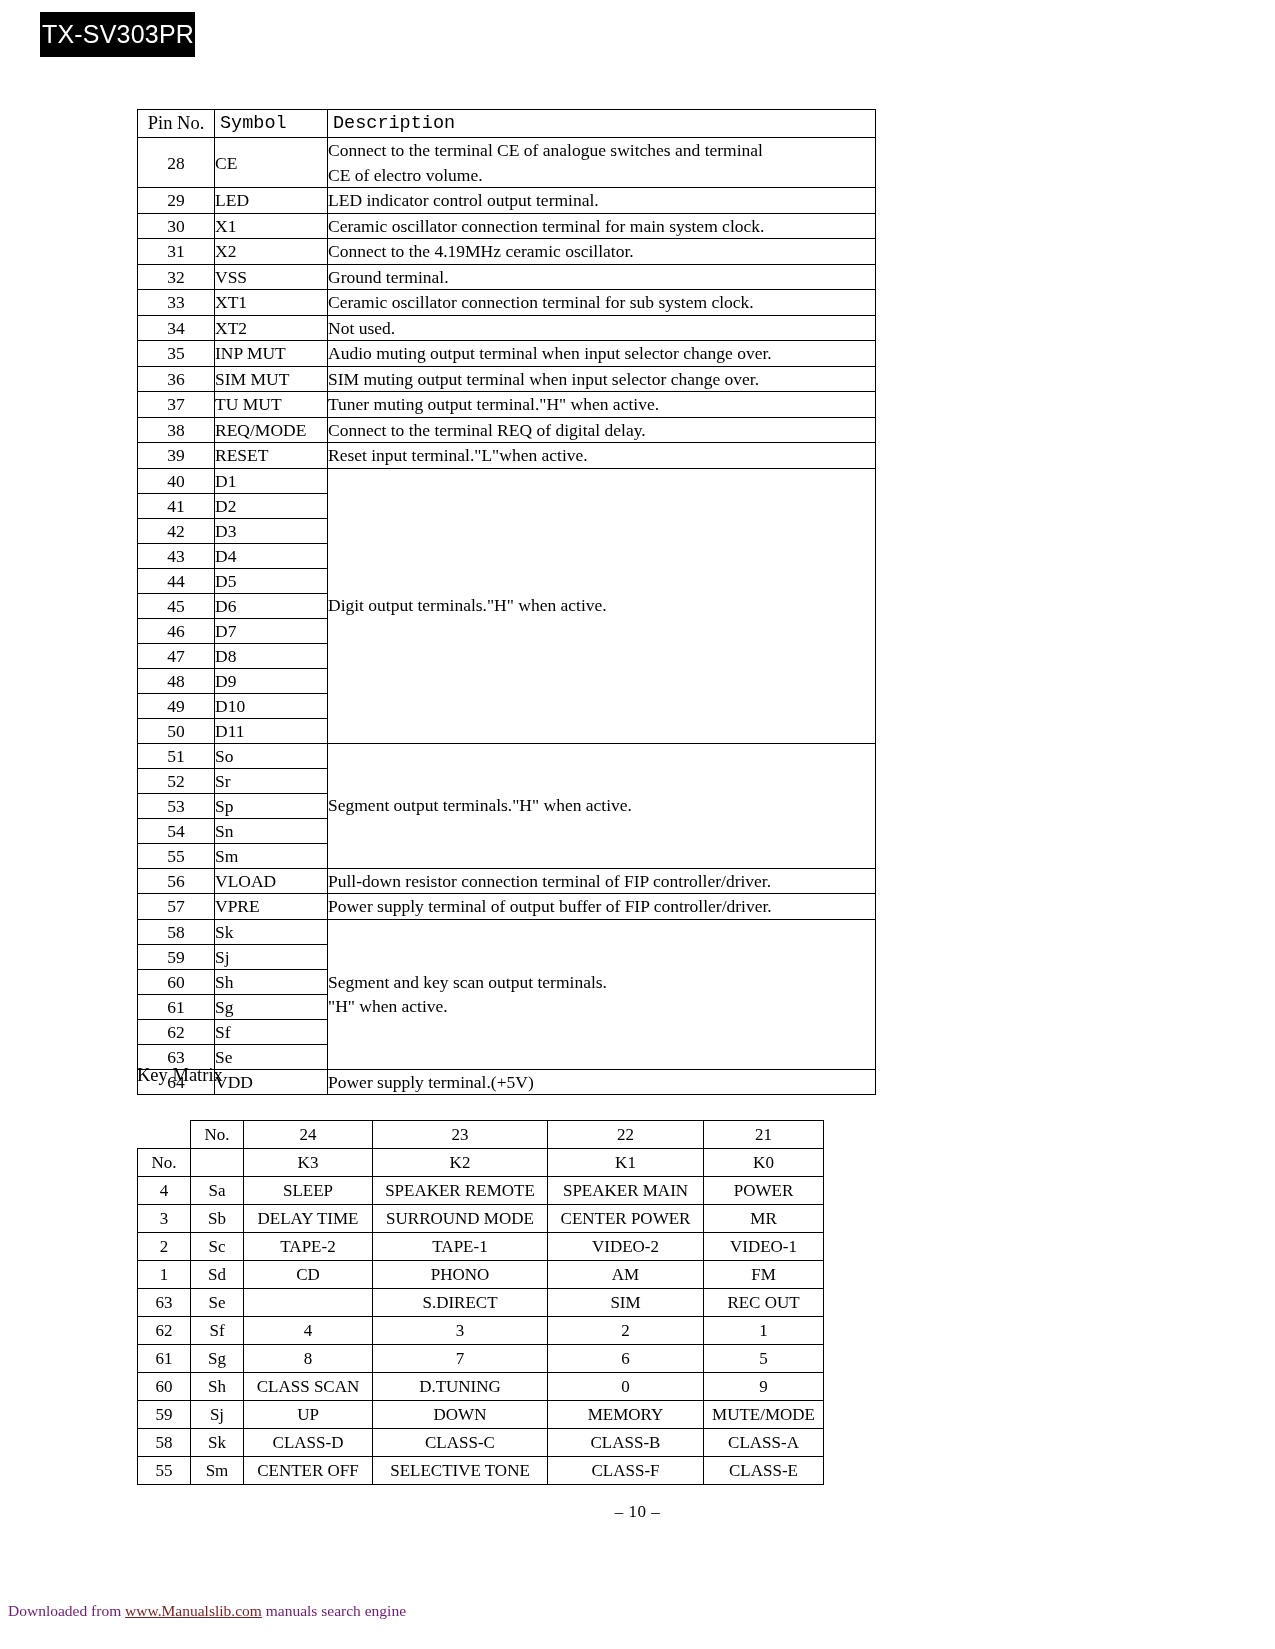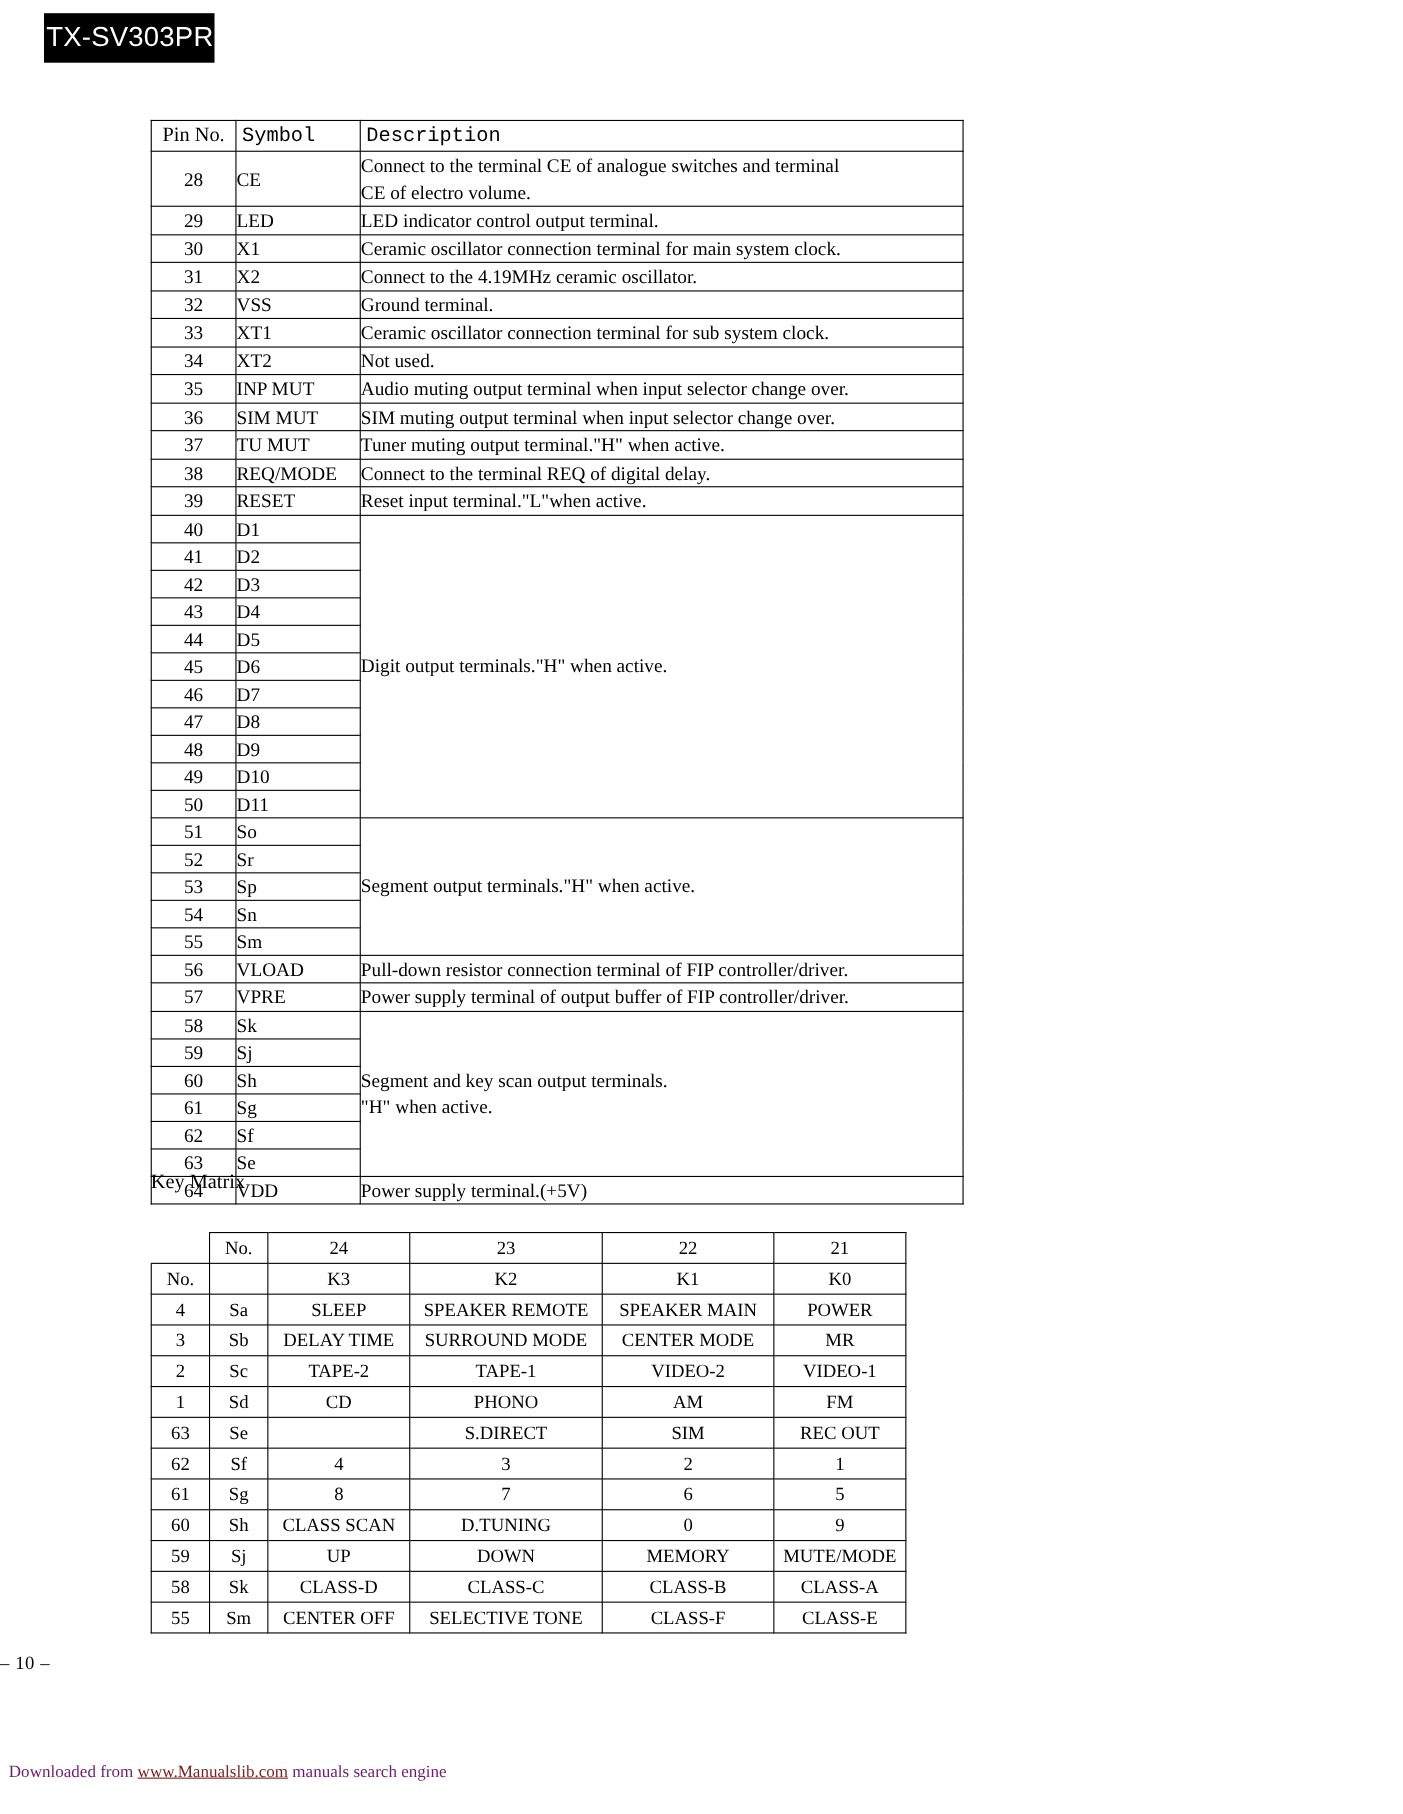--- a/index.html
+++ b/index.html
@@ -128,21 +128,21 @@
 
   .key-corner-tl { border-top: none !important; border-left: none !important; }
   .blank-cell { }
 
   
   .page-number {
     position: absolute;
     left: 0;
     top: 1502px;
     width: 1275px;
-    text-align: left;
+    text-align: center;
     font-size: 17px;
     letter-spacing: 0.5px;
   }
   .manualslib {
     position: absolute;
     left: 8px;
     top: 1602px;
     font-size: 15.5px;
     color: #555555;
     white-space: nowrap;
@@ -395,21 +395,21 @@
         <td>SLEEP</td>
         <td>SPEAKER REMOTE</td>
         <td>SPEAKER MAIN</td>
         <td>POWER</td>
       </tr>
       <tr>
         <td>3</td>
         <td>Sb</td>
         <td>DELAY TIME</td>
         <td>SURROUND MODE</td>
-        <td>CENTER MODE</td>
+        <td>CENTER POWER</td>
         <td>MR</td>
       </tr>
       <tr>
         <td>2</td>
         <td>Sc</td>
         <td>TAPE-2</td>
         <td>TAPE-1</td>
         <td>VIDEO-2</td>
         <td>VIDEO-1</td>
       </tr>

